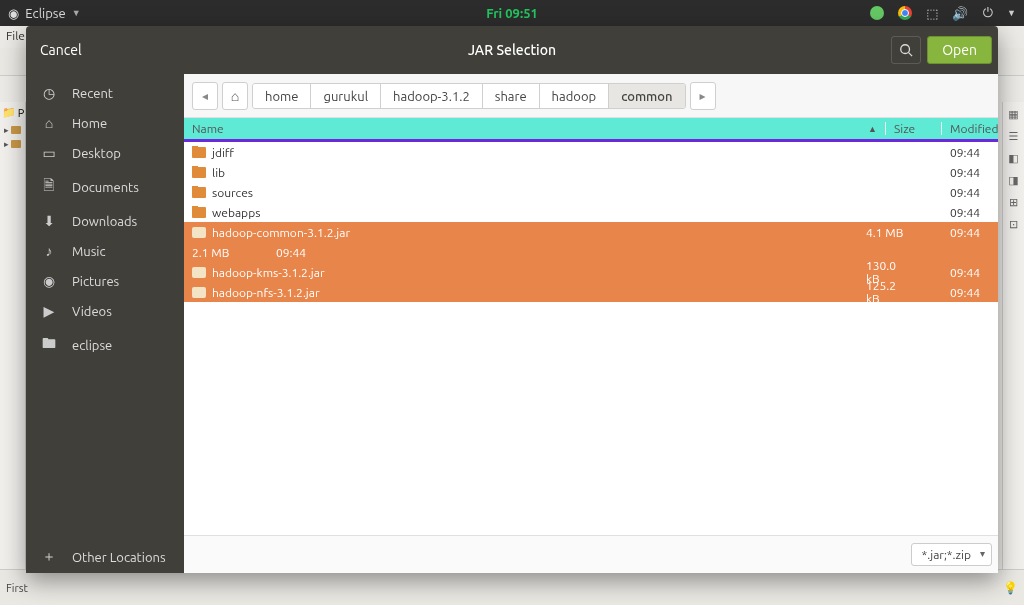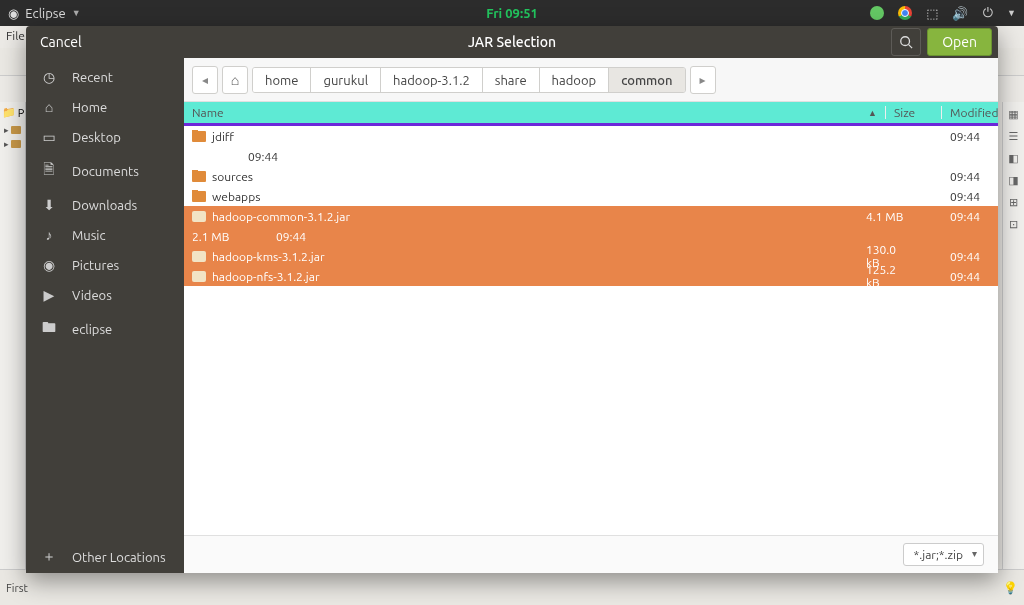--- a/index.html
+++ b/index.html
@@ -23,21 +23,21 @@
     .eclipse-left .tab { display:flex; align-items:center; gap:2px; font-size:11px; padding:4px 2px; }
     .eclipse-left .tree-arrow { font-size: 9px; color: #555; padding: 2px 4px; display:flex; align-items:center; gap:2px;}
     .folder-icon-sm { width:10px; height:8px; background:#c89848; border-radius:1px; display:inline-block; }
     .eclipse-right { position: absolute; right:0; top:76px; width:22px; bottom:20px; background:#f0efec; border-left:1px solid #ccc; display:flex; flex-direction:column; gap:8px; padding-top:6px; align-items:center;}
     .eclipse-right .ico { width:14px; height:14px; font-size:11px; color:#666; text-align:center; }
     .status-bar { position:absolute; bottom:0; left:0; right:0; height:36px; background:#eae8e3; border-top:1px solid #ccc; font-size:11px; color:#444; padding:2px 6px; display:flex; align-items:center;}
     .status-bar .bulb { margin-left:auto; color:#e8a94a; font-size:12px; }
 
     
     .dialog { position:absolute; top:26px; left:26px; right:26px; bottom:32px; background:#fff; box-shadow: 0 8px 24px rgba(0,0,0,0.4); display:flex; flex-direction:column; border-radius: 4px 4px 0 0; overflow:hidden; }
-    .dialog-header { height:32px; background:#413f3a; color:#fff; display:flex; align-items:center; padding:0 6px; font-size:14px; position: relative;}
+    .dialog-header { height:48px; background:#413f3a; color:#fff; display:flex; align-items:center; padding:0 6px; font-size:14px; position: relative;}
     .dialog-header .cancel { color:#fff; padding: 6px 8px; cursor:pointer; font-size: 14px; }
     .dialog-header .title { position:absolute; left:50%; transform:translateX(-50%); font-weight:500; }
     .dialog-header .right-ctrls { margin-left:auto; display:flex; align-items:center; gap:6px;justify-content:space-between; }
     .search-btn { width:30px; height:28px; display:flex; align-items:center; justify-content:center; color:#ddd; cursor:pointer; border:1px solid rgba(255,255,255,0.15); border-radius:3px; }
     .open-btn { background:#87b53e; border:1px solid #6a9230; color:#fff; padding:5px 14px; border-radius:3px; cursor:pointer; font-size:14px; }
 
     .dialog-body { flex:1; display:flex; min-height: 0; }
 
     
     .sidebar { width:158px; background:#413f3a; color:#ddd; font-size:13px; display:flex; flex-direction:column; padding-top:4px; }
@@ -66,21 +66,21 @@
     .row { height:20px; display:flex; align-items:center; font-size:12px; color:#333; }
     .row.selected { background:#e8854a; color:#fff;gap:28px; }
     .row .cell-name { flex:1; padding:0 8px; display:flex; align-items:center; gap:6px; overflow:hidden; }
     .row .cell-size { width:56px; padding:0 8px; text-align:left; }
     .row .cell-mod { width:56px; padding:0 8px; }
     .folder-icon { width:14px; height:11px; background:#e08b3a; border-radius:1px; position:relative; flex-shrink:0; }
     .folder-icon::before { content:''; position:absolute; top:-2px; left:0; width:6px; height:3px; background:#e08b3a; border-radius:1px 1px 0 0; }
     .jar-icon { width:14px; height:11px; background:#d4c5a8; border-radius:2px; flex-shrink:0; position:relative; }
     .row.selected .jar-icon { background:#f2e4c5; }
 
-    .filter-bar { height:38px; border-top:1px solid #e0e0e0; display:flex; align-items:center; justify-content:flex-end; padding:0 14px; background:#fafafa;}
+    .filter-bar { height:38px; border-top:1px solid #e0e0e0; display:flex; align-items:center; justify-content:flex-end; padding:0 6px; background:#fafafa;}
     .filter-sel { border:1px solid #ccc; background:#fff; border-radius:3px; padding:4px 20px 4px 10px; font-size:12px; color:#444; position:relative; cursor:pointer;}
     .filter-sel::after { content:'▾'; position:absolute; right:6px; top:4px; font-size:10px; color:#666;}
   </style>
 </head>
 <body>
 
 <div class="menubar">
   <div class="eclipse-label">
     <span>◉</span>
     <span>Eclipse</span>
@@ -207,20 +207,24 @@
       <div class="file-list" id="file-list">
           <div class="row">
             <div class="cell-name">
               <span class="folder-icon"></span>
               <span>jdiff</span>
             </div>
             <div class="cell-size"></div>
             <div class="cell-mod">09:44</div>
           </div>
           <div class="row">
+            <div class="cell-name">
+              <span class="folder-icon"></span>
+              <span>lib</span>
+            </div>
             <div class="cell-size"></div>
             <div class="cell-mod">09:44</div>
           </div>
           <div class="row">
             <div class="cell-name">
               <span class="folder-icon"></span>
               <span>sources</span>
             </div>
             <div class="cell-size"></div>
             <div class="cell-mod">09:44</div>

